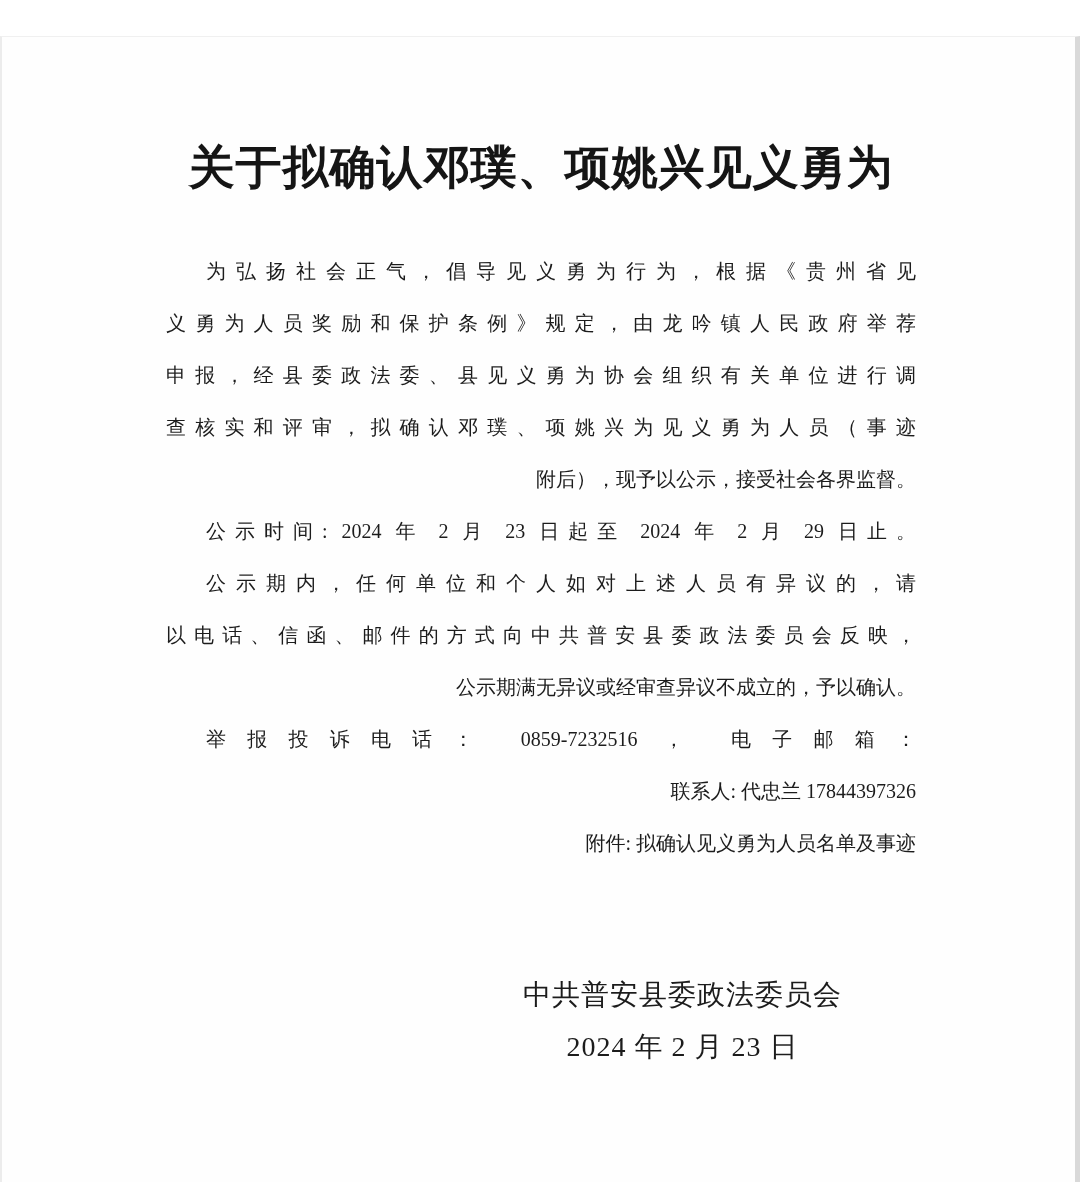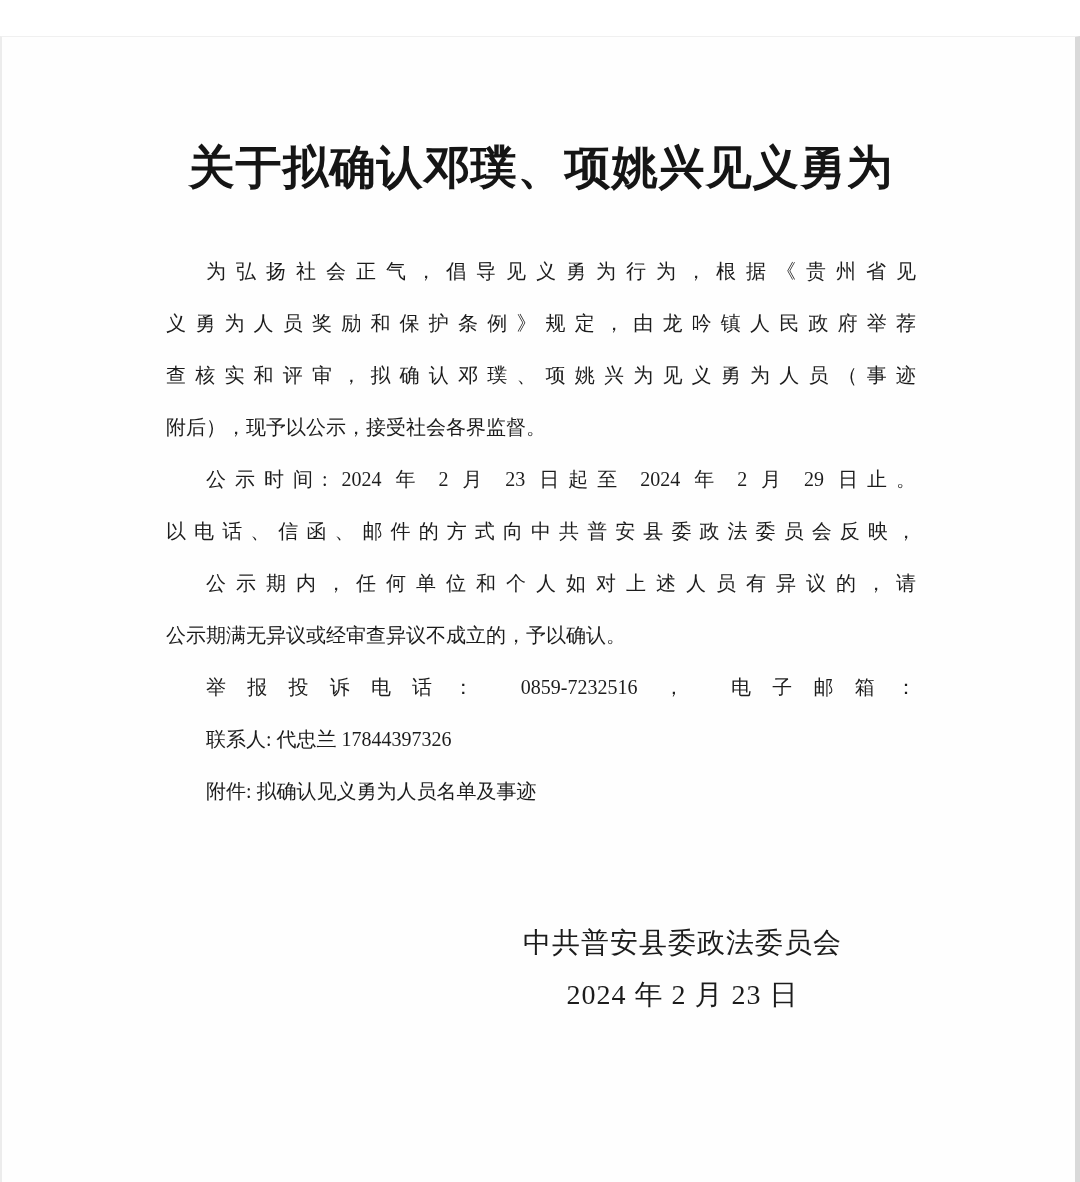--- a/index.html
+++ b/index.html
@@ -29,21 +29,21 @@
     text-align: center;
     letter-spacing: 1px;
     margin: 0 0 46px 0;
     color: #151515;
   }
   .bodytext {
     font-size: 20px;
     line-height: 52px;
   }
   .line {
-    text-align: left;
+    text-align: right;
   }
   .ind {
     text-indent: 2em;
   }
   .just {
     text-align: justify;
     text-align-last: justify;
   }
   .sig-block {
     margin-top: 100px;
@@ -66,25 +66,26 @@
 
 <div class="page">
 
   <h1 class="title">
     <div>关于拟确认邓璞、项姚兴见义勇为</div>
   </h1>
 
   <div class="bodytext">
     <div class="line ind just">为弘扬社会正气，倡导见义勇为行为，根据《贵州省见</div>
     <div class="line just">义勇为人员奖励和保护条例》规定，由龙吟镇人民政府举荐</div>
+    <div class="line just">申报，经县委政法委、县见义勇为协会组织有关单位进行调</div>
     <div class="line just">查核实和评审，拟确认邓璞、项姚兴为见义勇为人员（事迹</div>
     <div class="line">附后），现予以公示，接受社会各界监督。</div>
     <div class="line ind just">公示时间: 2024 年 2 月 23 日起至 2024 年 2 月 29 日止。</div>
+    <div class="line ind just">公示期内，任何单位和个人如对上述人员有异议的，请</div>
     <div class="line just">以电话、信函、邮件的方式向中共普安县委政法委员会反映，</div>
-    <div class="line ind just">公示期内，任何单位和个人如对上述人员有异议的，请</div>
     <div class="line">公示期满无异议或经审查异议不成立的，予以确认。</div>
     <div class="line ind just">举报投诉电话： 0859-7232516 ， 电子邮箱：</div>
     <div class="line ind">联系人: 代忠兰 17844397326</div>
     <div class="line ind">附件: 拟确认见义勇为人员名单及事迹</div>
   </div>
 
   <div class="sig-block">
     <div class="sig-org">中共普安县委政法委员会</div>
     <div class="sig-date">2024 年 2 月 23 日</div>
   </div>

